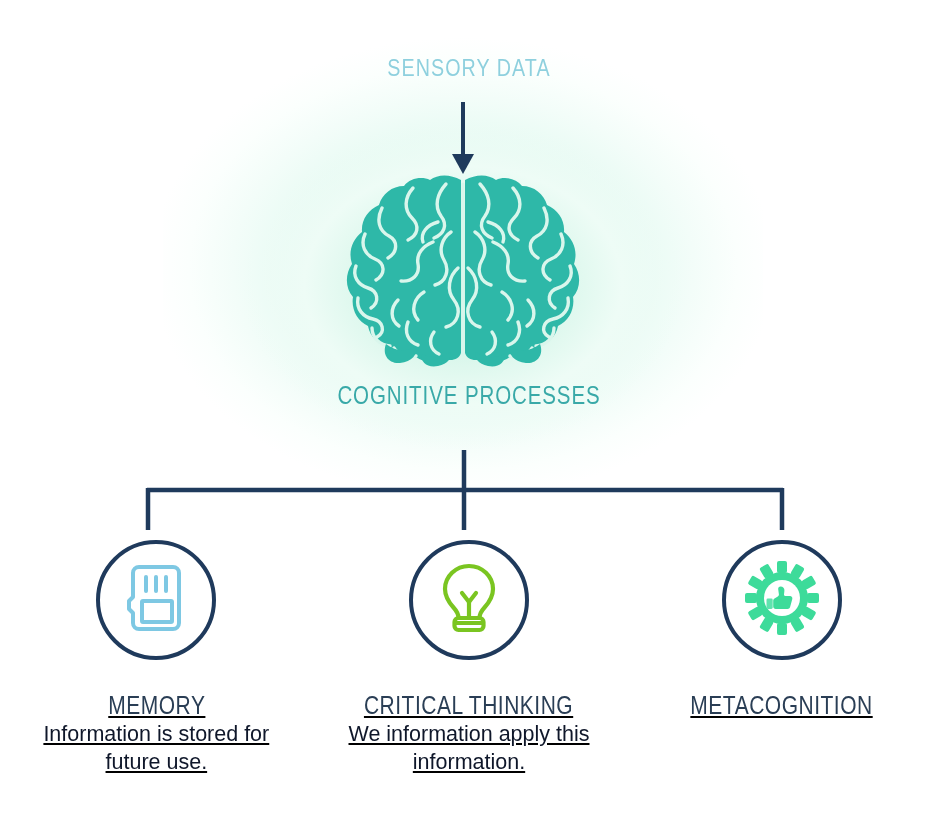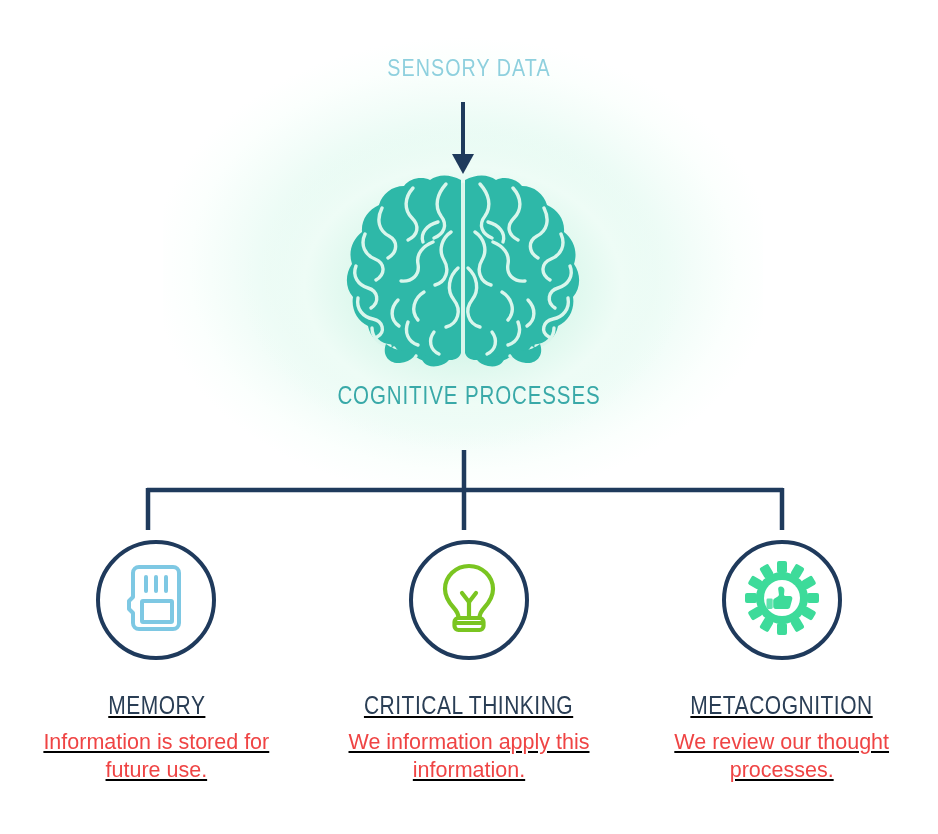--- a/index.html
+++ b/index.html
@@ -138,24 +138,24 @@
     margin-top: 31px;
     font-family: "Liberation Sans Narrow", "Liberation Sans", sans-serif;
     font-size: 25px;
     letter-spacing: 0.6px;
     color: #2a3e55;
     transform: scaleX(0.84);
     transform-origin: 50% 50%;
     white-space: nowrap;
   }
   .branch-desc {
-    margin-top: 8px;
+    margin-top: 0;
     font-size: 21.5px;
     line-height: 28px;
-    color: #ef4444;
+    color: #0f172a;
     text-align: center;
     max-width: 270px;
   }
 </style>
 </head>
 <body>
 
 <div id="stage">
 
   <div class="glow"></div>
@@ -344,17 +344,16 @@
                        C43.8 48 44.8 47.2 45.1 46 L47.3 37.9
                        C47.7 36.3 46.6 34.9 45 34.9 H40.2
                        C39.4 34.9 38.9 34.3 39 33.5 L39.4 29.7
                        C39.7 27.3 38 25.5 35.5 25.5 Z"></path>
               <rect x="21.5" y="37.5" width="6.2" height="10.5" rx="1.4" fill="#5fe3ae"></rect>
             </g>
           </svg>
         </span>
       </div>
       <div class="branch-title">METACOGNITION</div>
-      <div class="branch-desc">We review our thought processes.</div>
     </div>
 
   </div>
 </div>
 
 </body></html>

